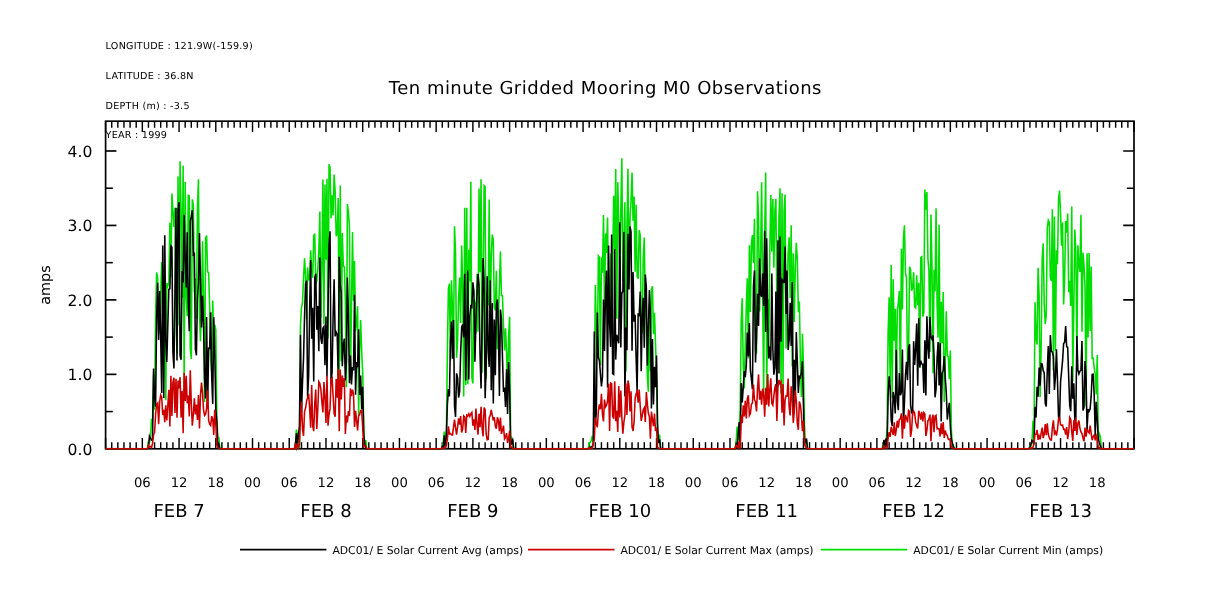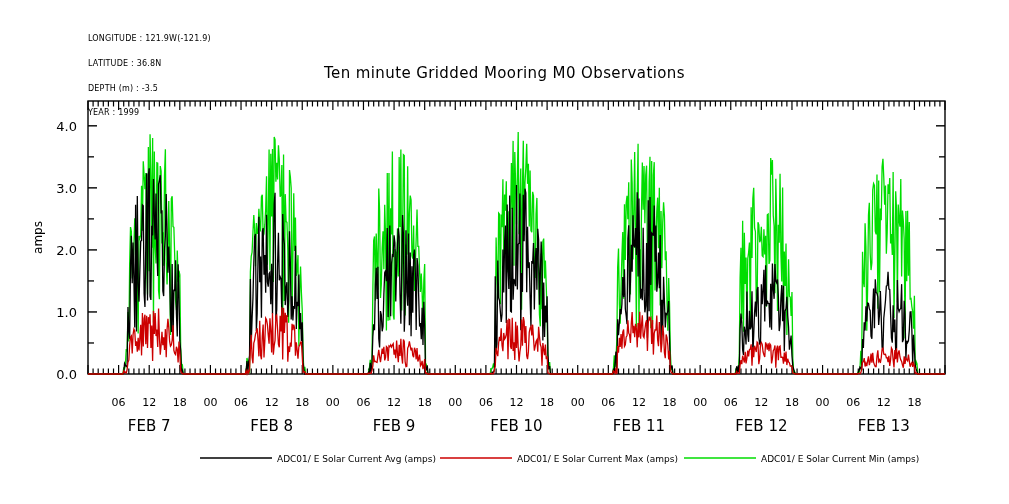--- a/index.html
+++ b/index.html
@@ -15,21 +15,21 @@
   .axlabel{font-size:12px;}
   .ytick{font-size:13px;}
   .xtick{font-size:11px;}
   .xday{font-size:15px;}
   .legtext{font-size:9px;}
 </style>
 </head>
 <body>
 
 <div id="meta">
-  <div>LONGITUDE : 121.9W(-121.9)</div>
+  <div>LONGITUDE : 121.9W(-159.9)</div>
   <div>LATITUDE : 36.8N</div>
   <div>DEPTH (m) : -3.5</div>
   <div>YEAR : 1999</div>
 </div>
 
 <div id="title">Ten minute Gridded Mooring M0 Observations</div>
 
 <div id="plotwrap">
   <svg id="plot" width="1009" height="504">
       <rect x="88" y="101" width="857" height="273" fill="none" stroke="#000000" stroke-width="1.4"></rect>

